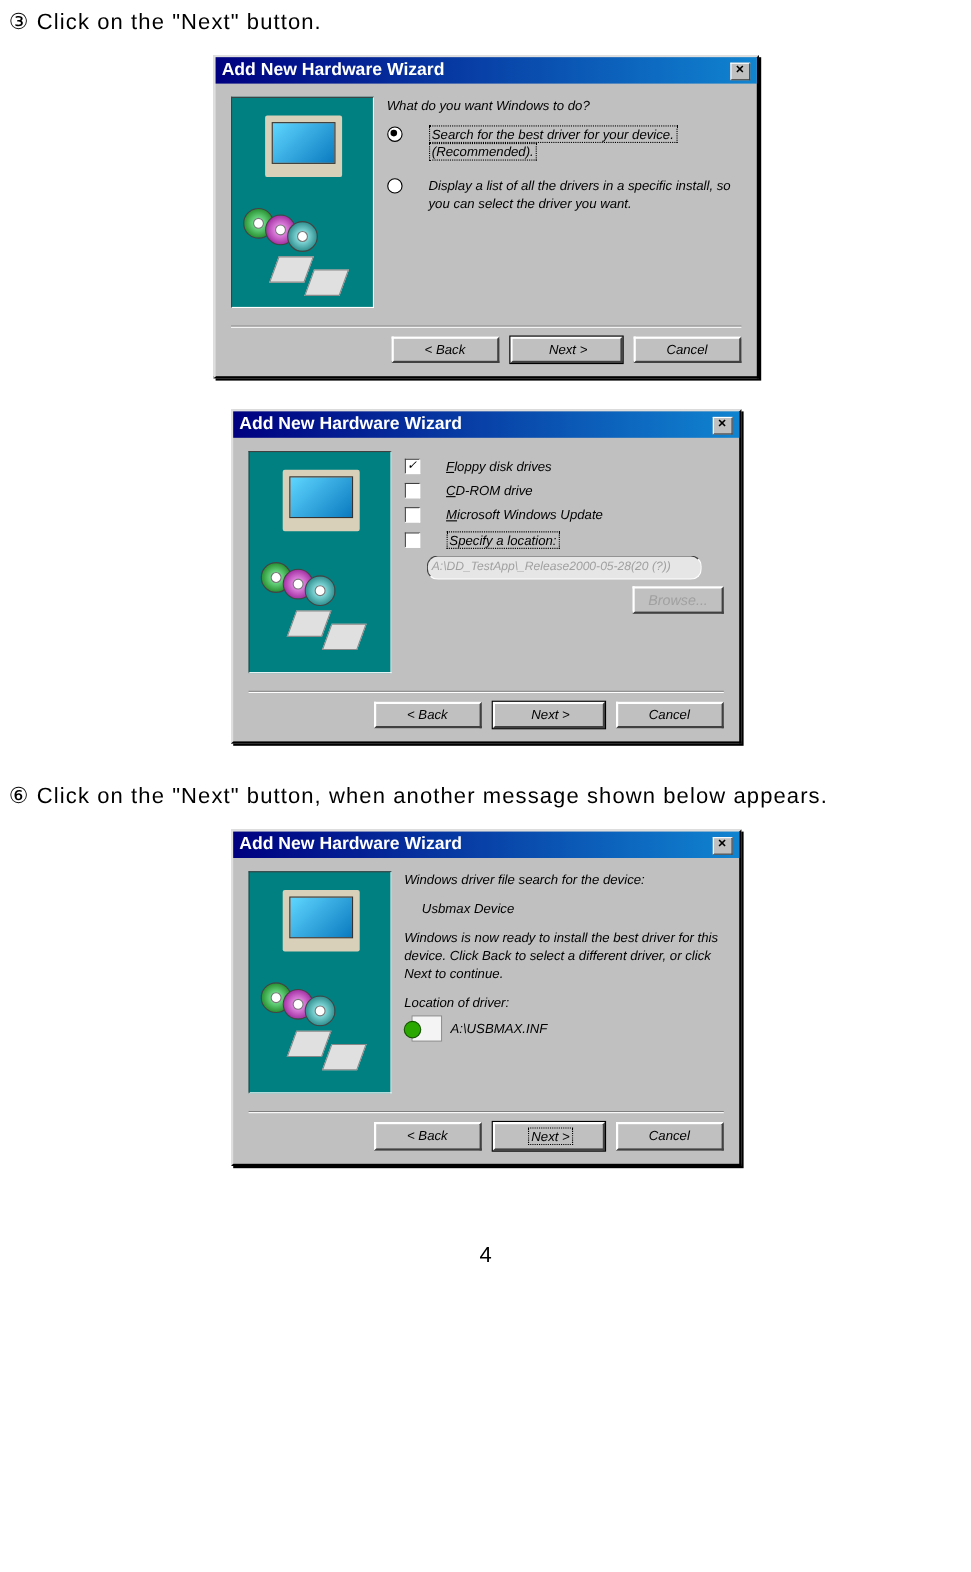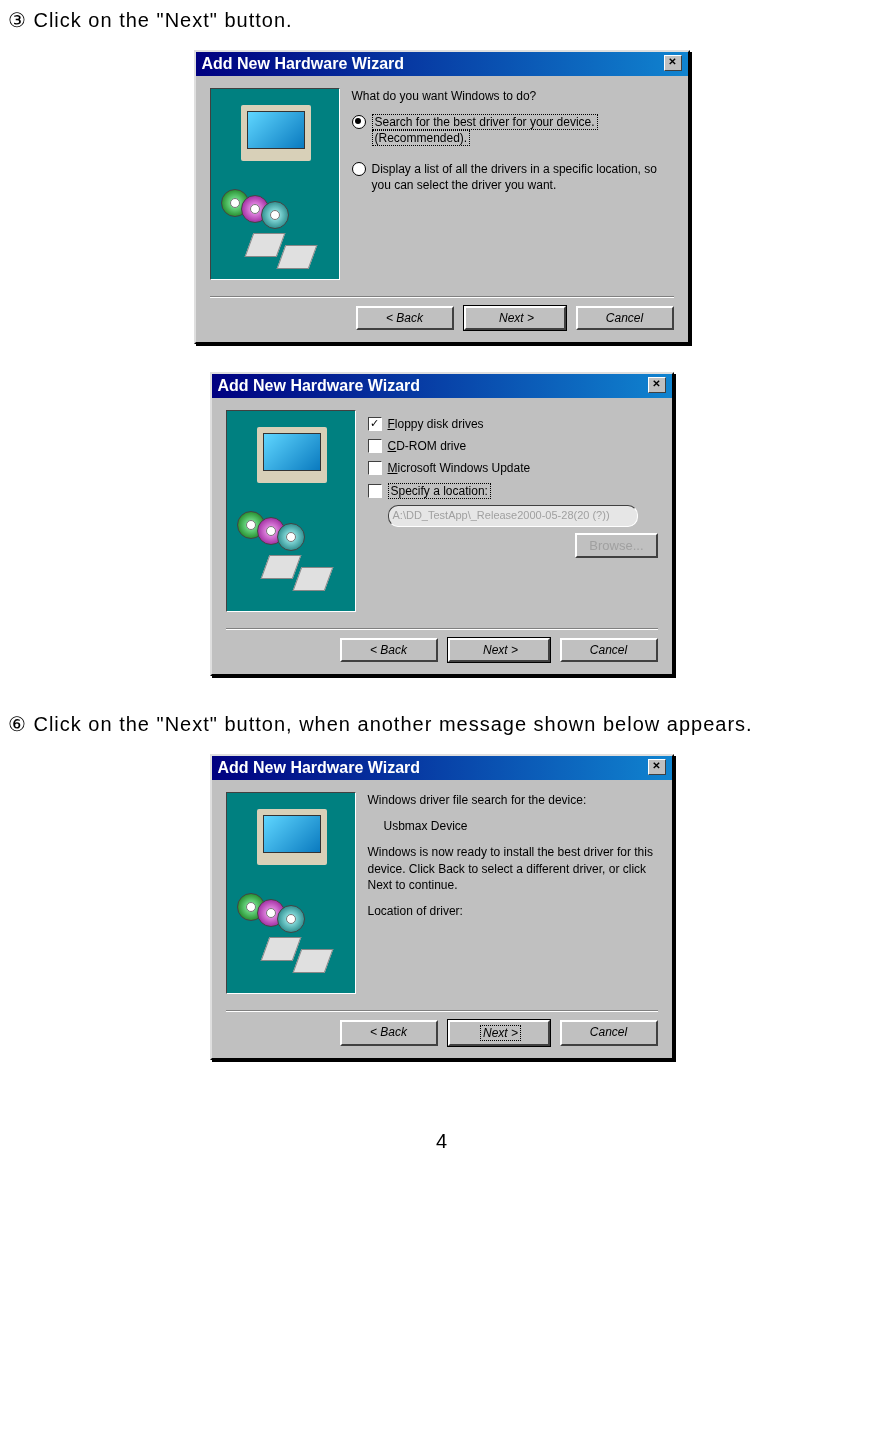--- a/index.html
+++ b/index.html
@@ -33,21 +33,21 @@
     border: 2px solid;
     border-color: #dfdfdf #000 #000 #dfdfdf;
     box-shadow: 2px 2px 0 #000;
   }
   .titlebar {
     background: linear-gradient(90deg, #000080 0%, #1084d0 100%);
     color: #fff;
     font-weight: bold;
     padding: 3px 6px;
     display: flex;
-    align-items: flex-start;
+    align-items: flex-end;
     justify-content: space-between;
   }
   .titlebar span {
     white-space: nowrap;
   }
   .titlebar .icon-sq {
     width: 16px; height: 14px;
     background: #c0c0c0;
     border: 1px solid;
     border-color: #fff #404040 #404040 #fff;
@@ -55,20 +55,21 @@
     font-size: 10px;
     font-weight: bold;
     color: #000;
     text-align: center;
     line-height: 12px;
   }
   .dlg-body {
     padding: 12px 14px 10px 14px;
     display: flex;
     gap: 12px;
+    font-style: italic;
   }
   .hw-graphic {
     width: 128px;
     height: 190px;
     background: #008080;
     border: 1px solid;
     border-color: #404040 #fff #fff #404040;
     position: relative;
     overflow: hidden;
   }
@@ -107,21 +108,21 @@
   .right-col {
     flex: 1;
     font-size: 12px;
     font-family: "Tahoma", "MS Sans Serif", sans-serif;
     color:#000;
     line-height: 1.35;
   }
   .radio-row, .check-row {
     display:flex;
     align-items:flex-start;
-    gap:6px;
+    gap:24px;
     margin: 6px 0;
   }
   .radio {
     width:12px; height:12px; border-radius:50%;
     border:1px solid #000; background:#fff; flex:0 0 12px;
     position:relative; top:1px;
   }
   .radio.on::after {
     content:""; position:absolute; top:2px; left:2px; width:6px; height:6px;
     background:#000; border-radius:50%;
@@ -212,21 +213,21 @@
           <div class="radio-row">
             <div class="radio on"></div>
             <div>
               <span class="dotted-focus">Search for the best driver for your device.</span><br>
               <span class="dotted-focus">(Recommended).</span>
             </div>
           </div>
 
           <div class="radio-row" style="margin-top:14px;">
             <div class="radio"></div>
-            <div>Display a list of all the drivers in a specific location, so you can select the driver you want.</div>
+            <div>Display a list of all the drivers in a specific install, so you can select the driver you want.</div>
           </div>
         </div>
       </div>
       <div style="padding:0 14px;">
           <div class="sep-line"></div>
         </div>
       <div class="btn-row">
         <div class="btn95"><span>&lt; Back</span></div>
         <div class="btn95 default"><span>Next &gt;</span></div>
         <div class="btn95"><span>Cancel</span></div>
@@ -304,20 +305,24 @@
             <div class="cd c2"></div>
             <div class="cd c3"></div>
           <div class="card a"></div>
             <div class="card b"></div>
         </div>
         <div class="right-col">
           <div>Windows driver file search for the device:</div>
           <div style="margin:10px 0 10px 16px;">Usbmax Device</div>
           <div>Windows is now ready to install the best driver for this device. Click Back to select a different driver, or click Next to continue.</div>
           <div style="margin-top:10px;">Location of driver:</div>
+          <div class="inf-row">
+            <div class="inf-icon"></div>
+            <div>A:\USBMAX.INF</div>
+          </div>
         </div>
       </div>
       <div style="padding:0 14px;">
           <div class="sep-line"></div>
         </div>
       <div class="btn-row">
         <div class="btn95"><span>&lt; Back</span></div>
         <div class="btn95 default"><span class="focus">Next &gt;</span></div>
         <div class="btn95"><span>Cancel</span></div>
       </div>

